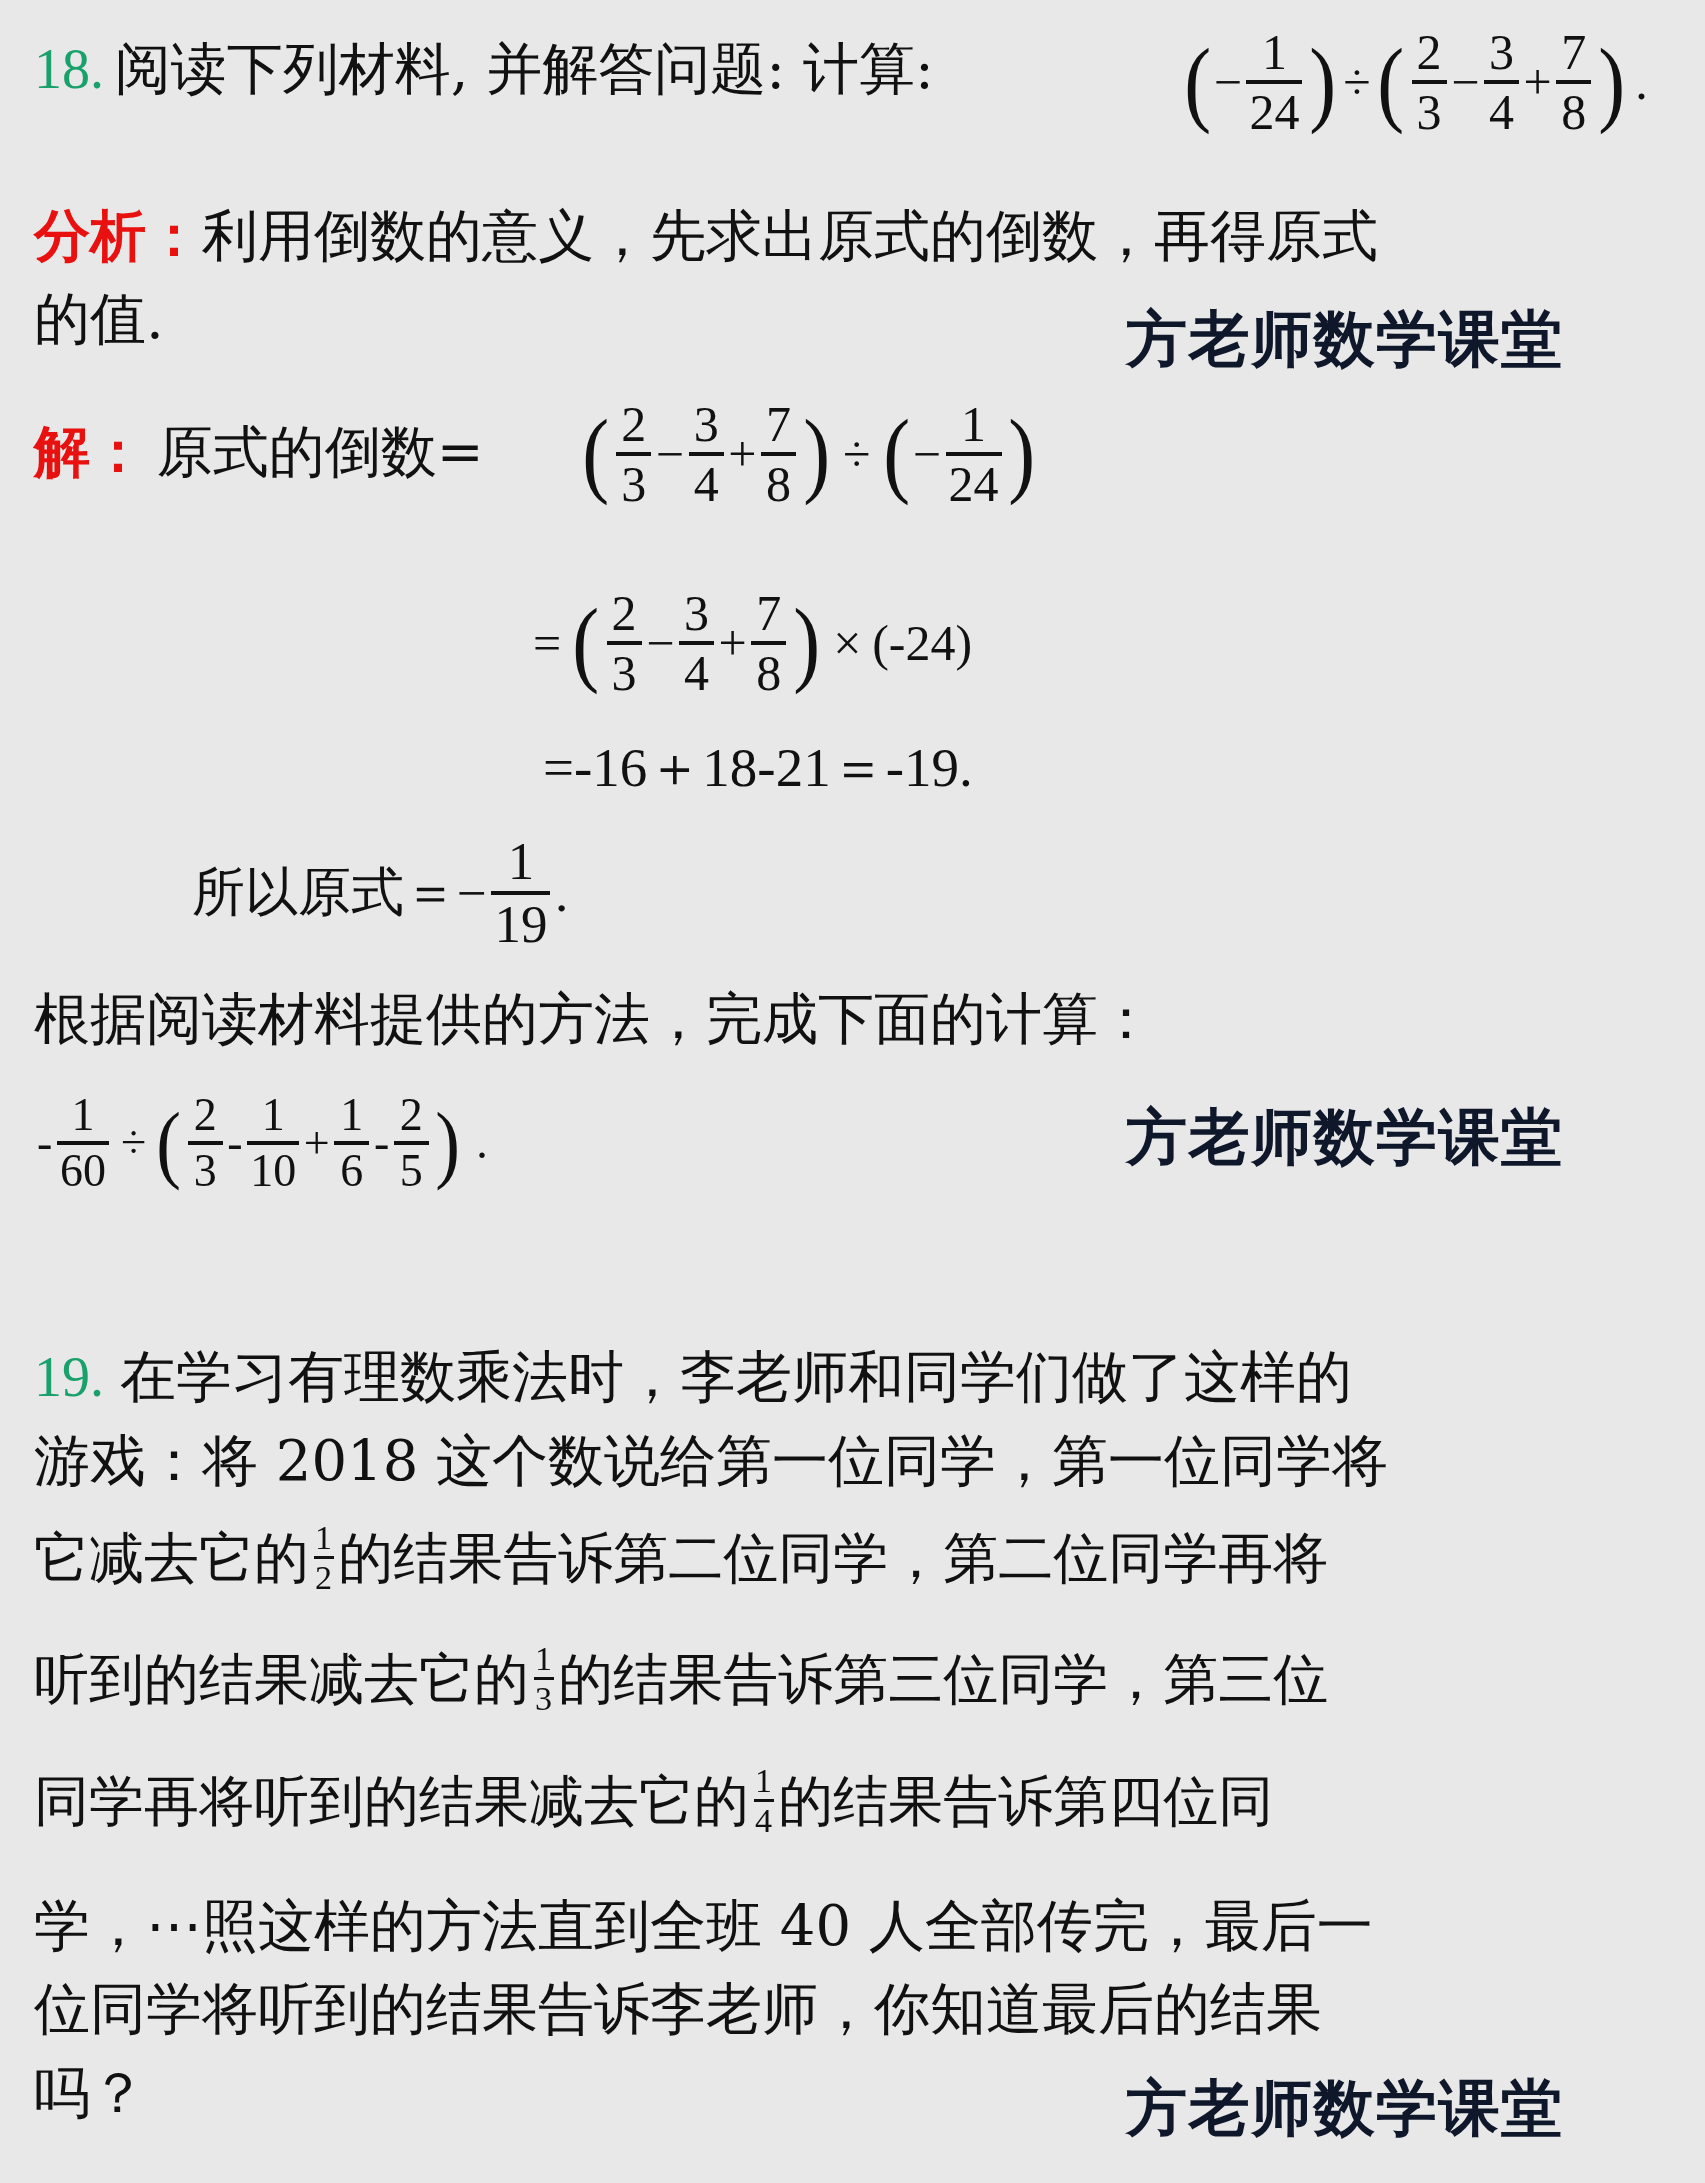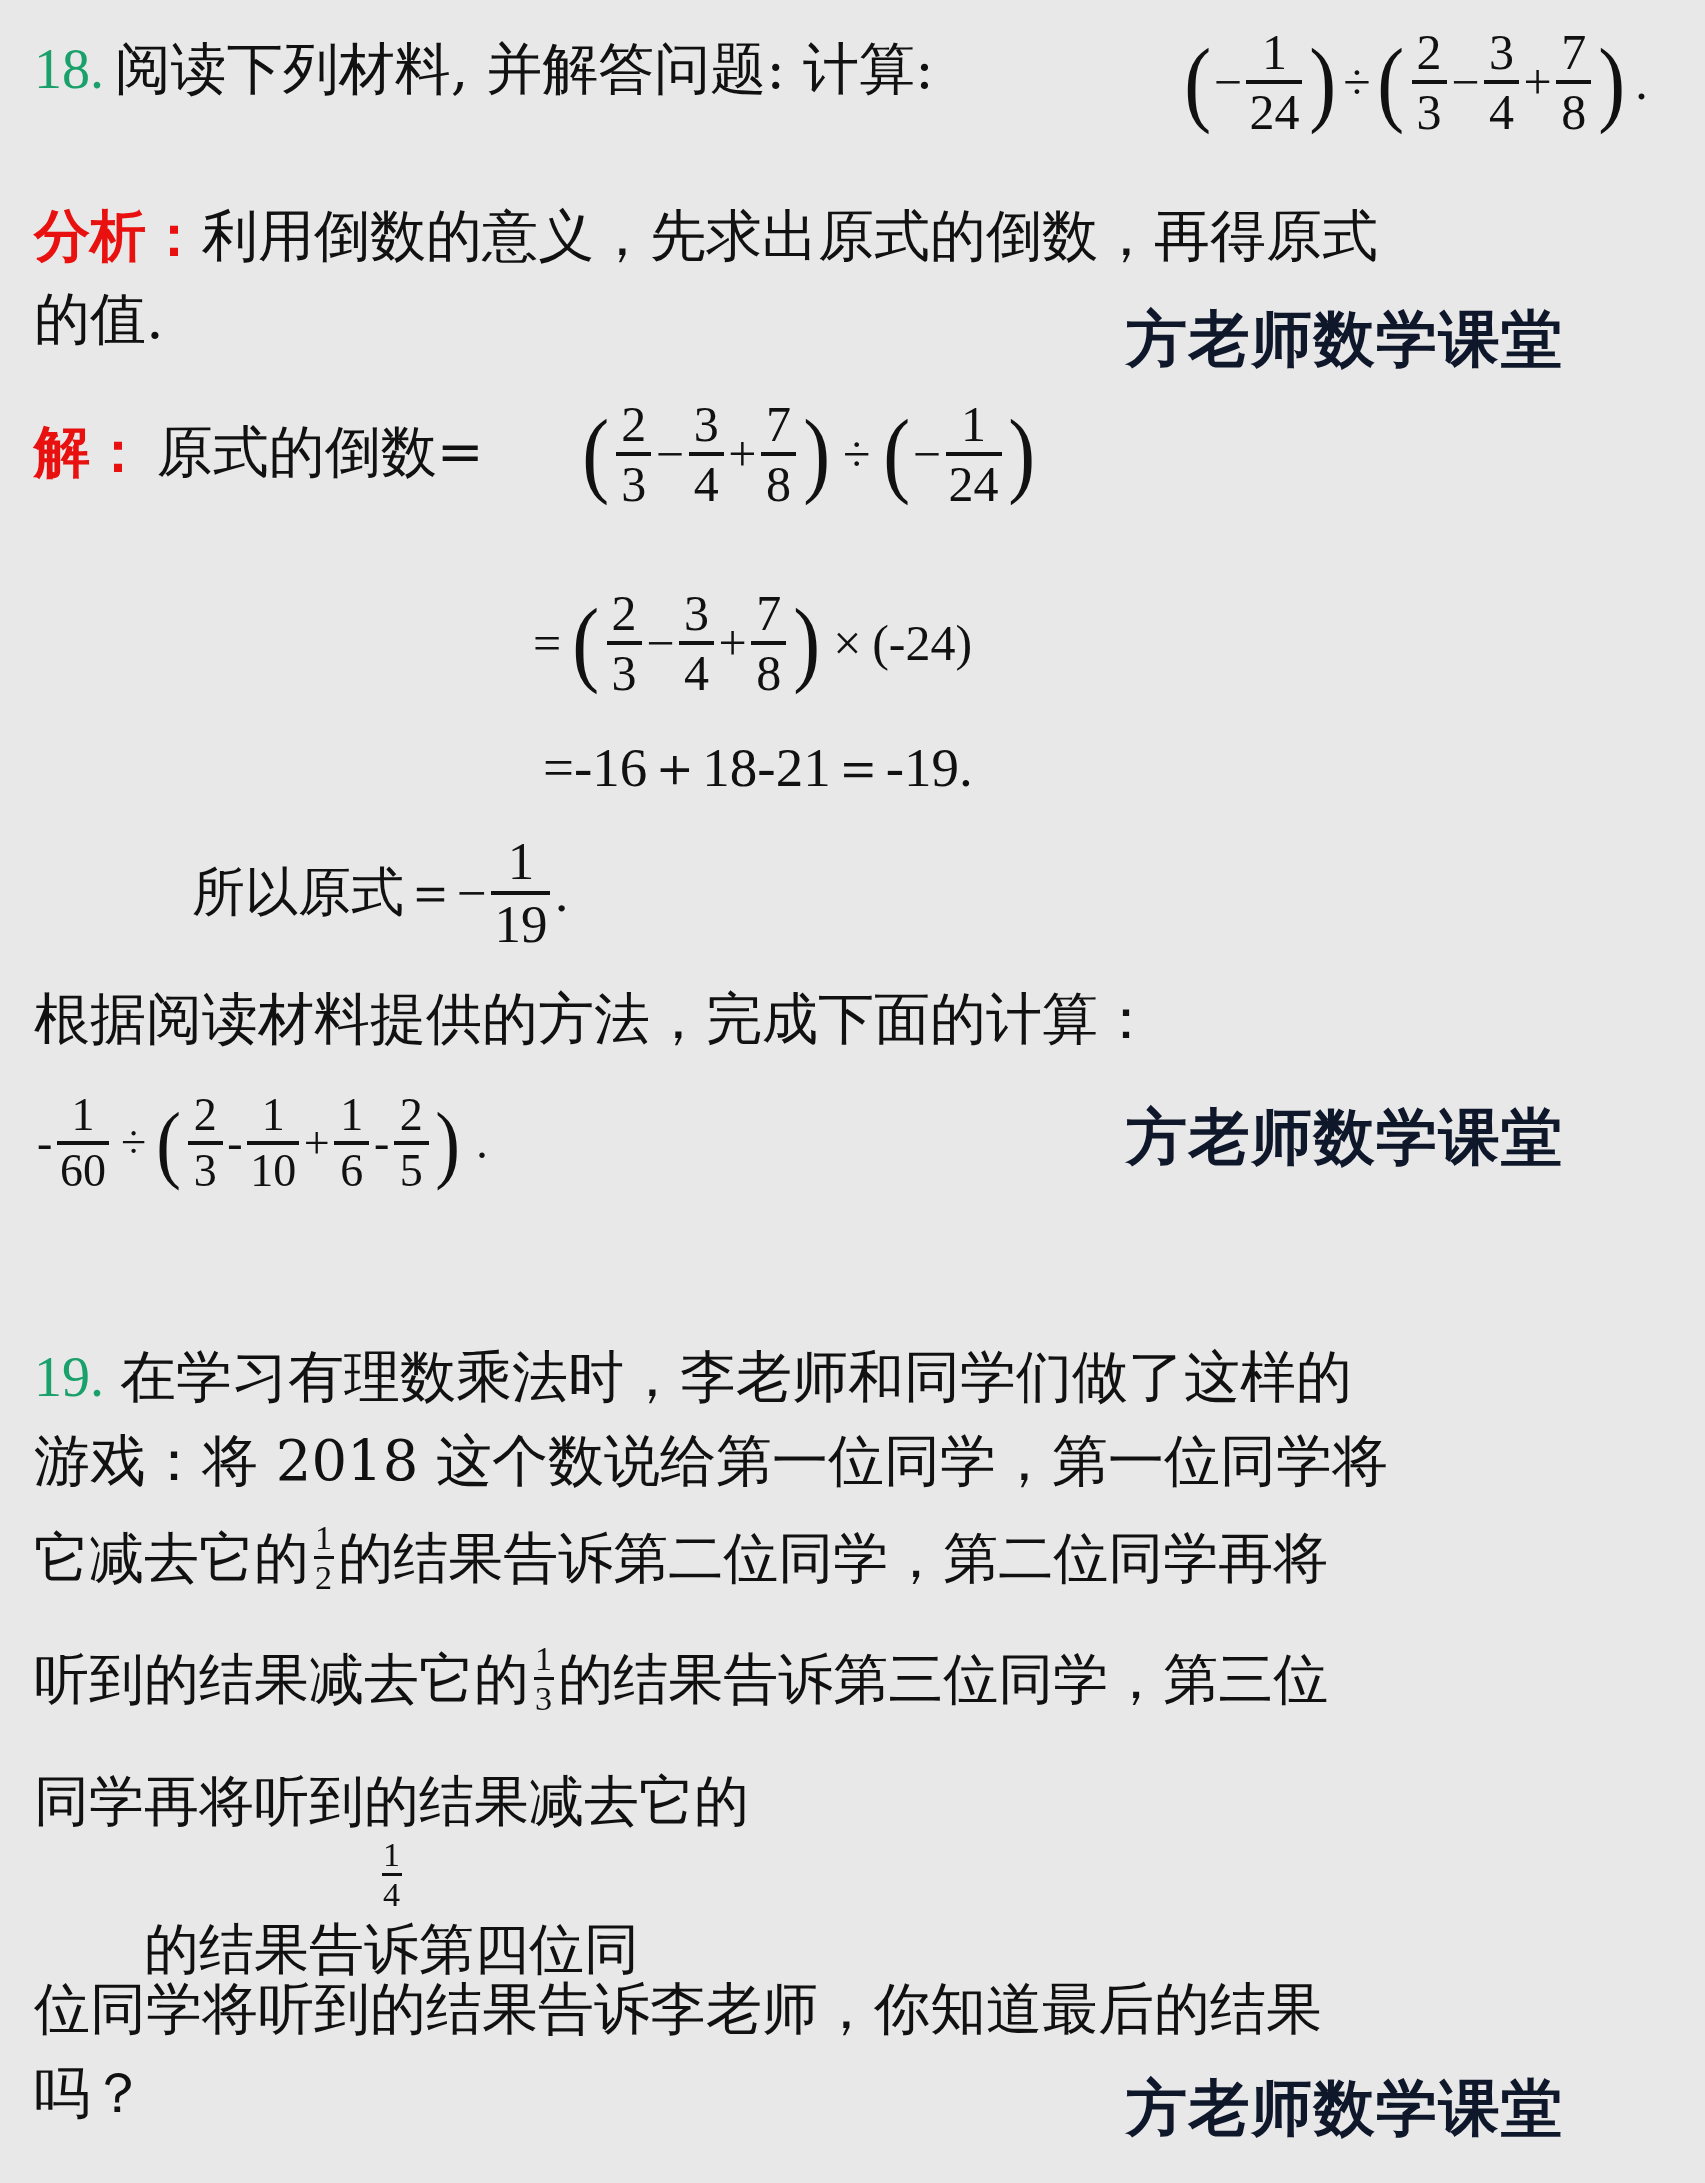--- a/index.html
+++ b/index.html
@@ -306,30 +306,31 @@
   <div class="math cjk" style="left:34px; top:1643px; font-size:55px;">
     <span class="tok">听到的结果减去它的</span>
     <span class="ifrac">
       <span>1</span>
       <span class="bar"></span>
       <span>3</span>
     </span>
     <span class="tok">的结果告诉第三位同学，第三位</span>
   </div>
 
-  <div class="math cjk" style="left:34px; top:1765px; font-size:55px;flex-direction:column;">
+  <div class="math cjk" style="left:34px; top:1765px; font-size:55px;">
     <span class="tok">同学再将听到的结果减去它的</span>
     <span class="ifrac">
       <span>1</span>
       <span class="bar"></span>
       <span>4</span>
     </span>
     <span class="tok">的结果告诉第四位同</span>
   </div>
 
+  <div class="line cjk" style="left:34px; top:1898px;">学，⋯照这样的方法直到全班 40 人全部传完，最后一</div>
 
   <div class="line cjk" style="left:34px; top:1981px;">位同学将听到的结果告诉李老师，你知道最后的结果</div>
 
   <div class="line cjk" style="left:34px; top:2065px;">吗？</div>
 
   <div class="watermark" style="left:1126px; top:2068px;">方老师数学课堂</div>
 
 </div>
 
 

